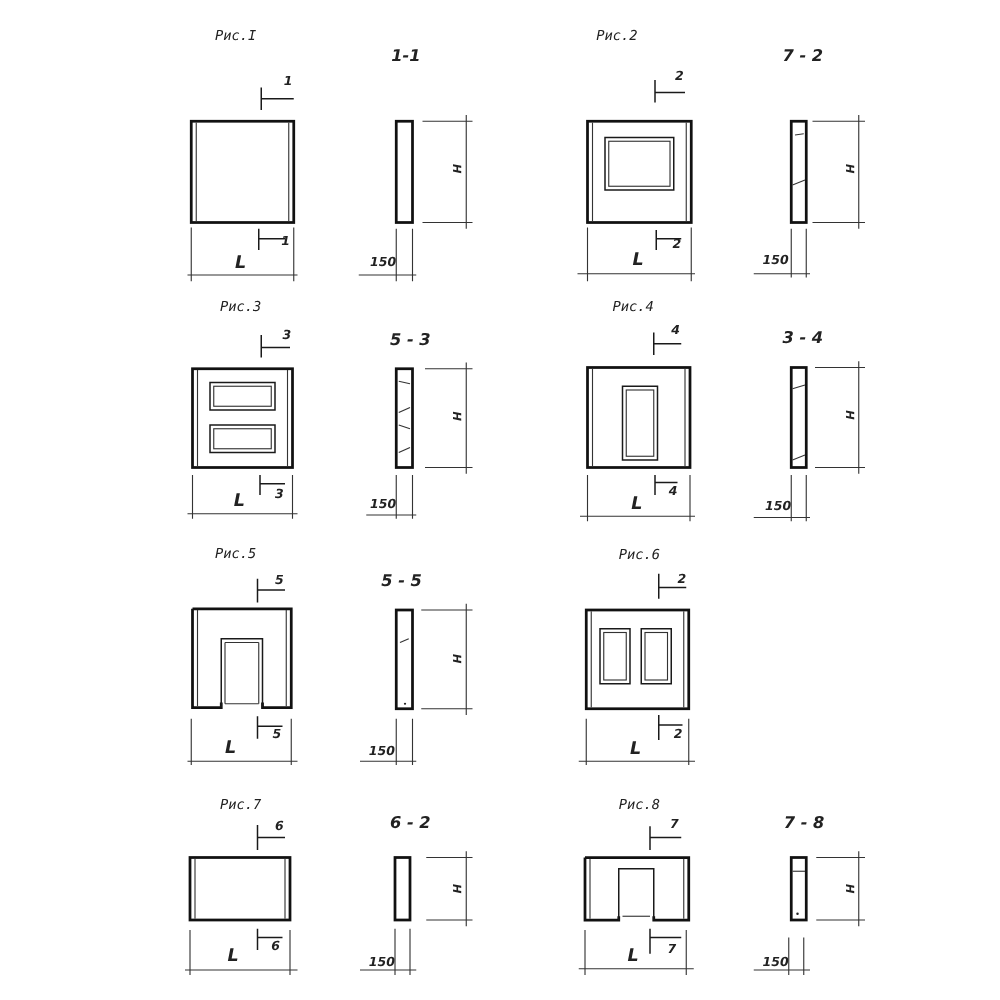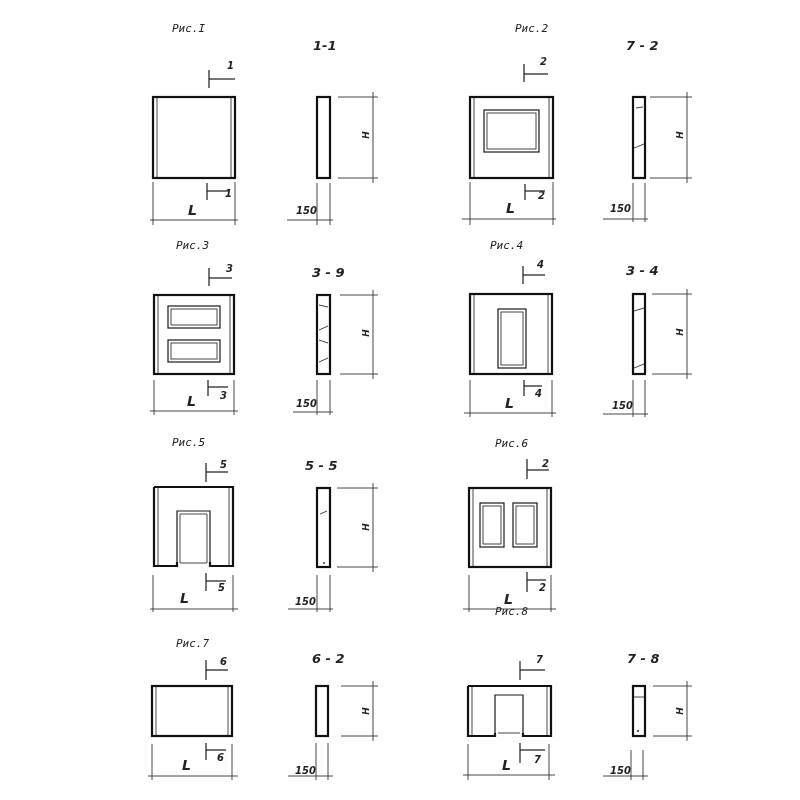--- a/index.html
+++ b/index.html
@@ -252,30 +252,30 @@
 </svg>
 
 <span class="lbl" style="left:172px;top:22px">Рис.I</span>
 <span class="hand sec" style="left:313px;top:38px">1-1</span>
 <span class="hand num" style="left:227px;top:60px">1</span>
 <span class="hand num" style="left:225px;top:188px">1</span>
 <span class="hand L" style="left:188px;top:202px">L</span>
 <span class="hand num" style="left:296px;top:205px">150</span>
 <span class="hand H" style="position:absolute;left:361px;top:130px">H</span>
 
-<span class="lbl" style="left:515px;top:22px">Рис.2</span>
+<span class="lbl" style="left:477px;top:22px">Рис.2</span>
 <span class="hand sec" style="left:626px;top:38px">7 - 2</span>
 <span class="hand num" style="left:540px;top:56px">2</span>
 <span class="hand num" style="left:538px;top:190px">2</span>
 <span class="hand L" style="left:506px;top:200px">L</span>
 <span class="hand num" style="left:610px;top:203px">150</span>
 <span class="hand H" style="position:absolute;left:675px;top:130px">H</span>
 
 <span class="lbl" style="left:176px;top:239px">Рис.3</span>
-<span class="hand sec" style="left:312px;top:265px">3 - 9</span>
+<span class="hand sec" style="left:312px;top:265px">5 - 3</span>
 <span class="hand num" style="left:226px;top:263px">3</span>
 <span class="hand num" style="left:220px;top:390px">3</span>
 <span class="hand L" style="left:187px;top:393px">L</span>
 <span class="hand num" style="left:296px;top:398px">150</span>
 <span class="hand H" style="position:absolute;left:361px;top:328px">H</span>
 
 <span class="lbl" style="left:490px;top:239px">Рис.4</span>
 <span class="hand sec" style="left:626px;top:263px">3 - 4</span>
 <span class="hand num" style="left:537px;top:259px">4</span>
 <span class="hand num" style="left:535px;top:388px">4</span>
@@ -297,19 +297,19 @@
 <span class="hand L" style="left:504px;top:591px">L</span>
 
 <span class="lbl" style="left:176px;top:637px">Рис.7</span>
 <span class="hand sec" style="left:312px;top:651px">6 - 2</span>
 <span class="hand num" style="left:220px;top:656px">6</span>
 <span class="hand num" style="left:217px;top:752px">6</span>
 <span class="hand L" style="left:182px;top:757px">L</span>
 <span class="hand num" style="left:295px;top:765px">150</span>
 <span class="hand H" style="position:absolute;left:361px;top:706px">H</span>
 
-<span class="lbl" style="left:495px;top:605px">Рис.8</span>
+<span class="lbl" style="left:495px;top:637px">Рис.8</span>
 <span class="hand sec" style="left:627px;top:651px">7 - 8</span>
 <span class="hand num" style="left:536px;top:654px">7</span>
 <span class="hand num" style="left:534px;top:754px">7</span>
 <span class="hand L" style="left:502px;top:757px">L</span>
 <span class="hand num" style="left:610px;top:765px">150</span>
 <span class="hand H" style="position:absolute;left:675px;top:706px">H</span>
 
 </body></html>

